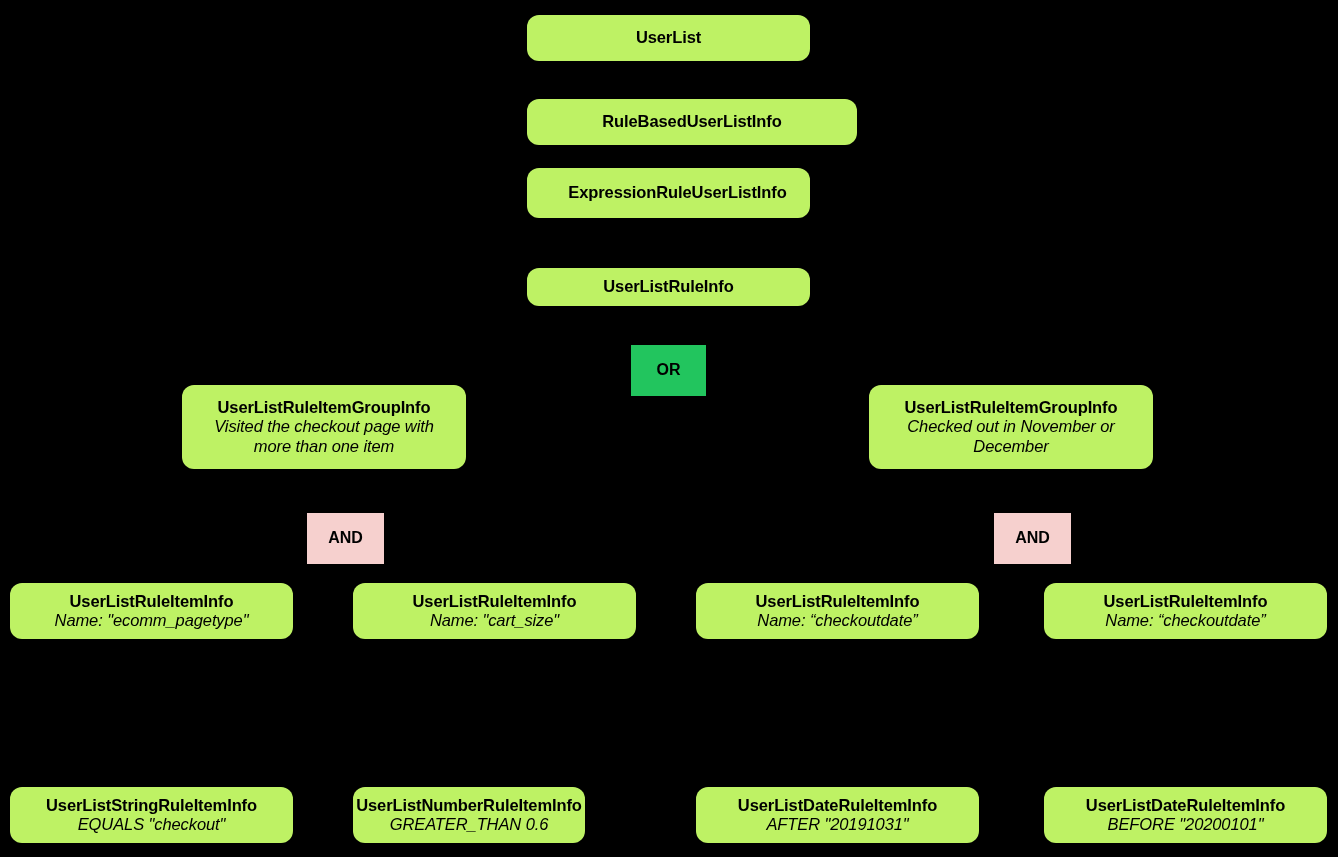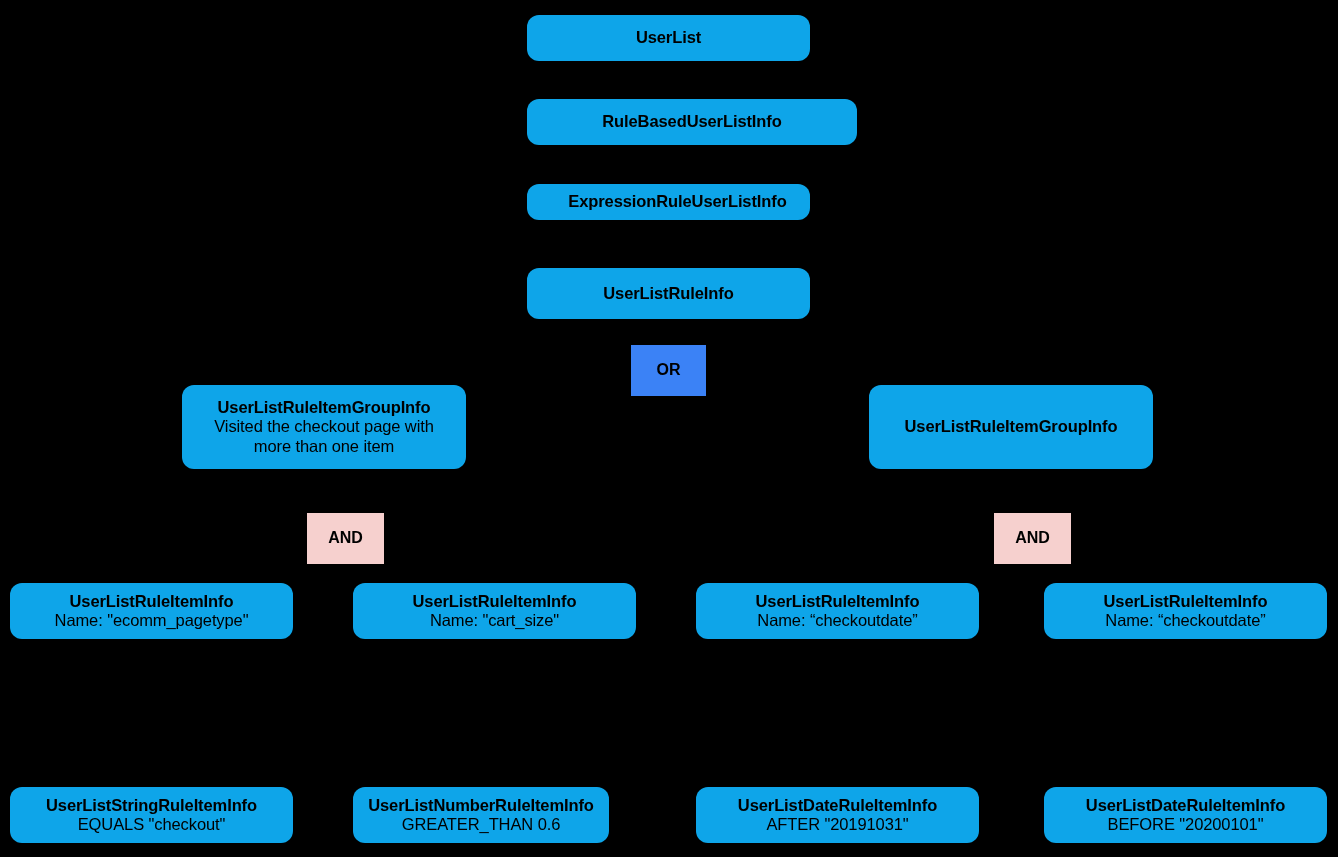--- a/index.html
+++ b/index.html
@@ -32,45 +32,46 @@
     box-sizing: border-box;
     display: flex;
     flex-direction: column;
     align-items: center;
     justify-content: center;
     text-align: center;
     color: #000000;
     line-height: 1.18;
   }
   .node.entity {
-    background: #0ea5e9;
+    background: #bef264;
     border-radius: 12px;
     padding: 4px 10px;
   }
   .node .title {
     font-weight: bold;
     font-size: 16.5px;
     letter-spacing: -0.1px;
     white-space: nowrap;
   }
   .node .subtitle {
+    font-style: italic;
     font-size: 16.5px;
     letter-spacing: -0.1px;
   }
   .node .subtitle.wrap {
     white-space: normal;
     max-width: 250px;
   }
   .node.op {
     border-radius: 0;
     font-weight: bold;
     font-size: 16px;
   }
   .node.op-or {
-    background: #3b82f6;
+    background: #22c55e;
   }
   .node.op-and {
     background: #f6d0ce;
     margin-left: 21px;
   }
 </style>
 </head>
 <body>
 
 <div id="canvas">
@@ -102,39 +103,40 @@
   </svg>
 
   <div class="node entity" style="left:527px; top:15px; width:283px; height:46px;">
     <div class="title">UserList</div>
   </div>
 
   <div class="node entity" style="left:527px; top:99px; width:330px; height:46px;">
     <div class="title">RuleBasedUserListInfo</div>
   </div>
 
-  <div class="node entity" style="left:527px; top:184px; width:283px; height:36px;padding-left:28px;">
+  <div class="node entity" style="left:527px; top:168px; width:283px; height:50px;padding-left:28px;">
     <div class="title">ExpressionRuleUserListInfo</div>
   </div>
 
-  <div class="node entity" style="left:527px; top:268px; width:283px; height:51px;">
+  <div class="node entity" style="left:527px; top:268px; width:283px; height:38px;">
     <div class="title">UserListRuleInfo</div>
   </div>
 
   <div class="node op op-or" style="left:631px; top:345px; width:75px; height:51px;">
     <div>OR</div>
   </div>
 
   <div class="node entity" style="left:182px; top:385px; width:284px; height:84px;">
     <div class="title">UserListRuleItemGroupInfo</div>
     <div class="subtitle wrap">Visited the checkout page with more than one item</div>
   </div>
 
   <div class="node entity" style="left:869px; top:385px; width:284px; height:84px;">
     <div class="title">UserListRuleItemGroupInfo</div>
+    <div class="subtitle wrap">Checked out in November or December</div>
   </div>
 
   <div class="node op op-and" style="left:286px; top:513px; width:77px; height:51px;">
     <div>AND</div>
   </div>
 
   <div class="node op op-and" style="left:973px; top:513px; width:77px; height:51px;">
     <div>AND</div>
   </div>
 
@@ -156,21 +158,21 @@
   <div class="node entity" style="left:1044px; top:583px; width:283px; height:56px;">
     <div class="title">UserListRuleItemInfo</div>
     <div class="subtitle">Name: “checkoutdate”</div>
   </div>
 
   <div class="node entity" style="left:10px; top:787px; width:283px; height:56px;">
     <div class="title">UserListStringRuleItemInfo</div>
     <div class="subtitle">EQUALS "checkout"</div>
   </div>
 
-  <div class="node entity" style="left:353px; top:787px; width:256px; height:56px;">
+  <div class="node entity" style="left:353px; top:787px; width:232px; height:56px;">
     <div class="title">UserListNumberRuleItemInfo</div>
     <div class="subtitle">GREATER_THAN 0.6</div>
   </div>
 
   <div class="node entity" style="left:696px; top:787px; width:283px; height:56px;">
     <div class="title">UserListDateRuleItemInfo</div>
     <div class="subtitle">AFTER "20191031"</div>
   </div>
 
   <div class="node entity" style="left:1044px; top:787px; width:283px; height:56px;">

